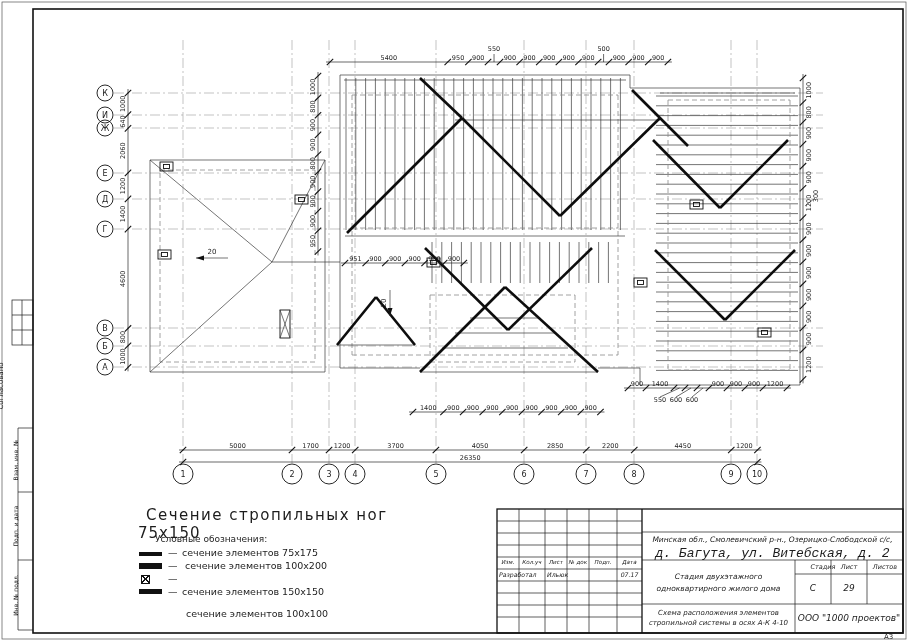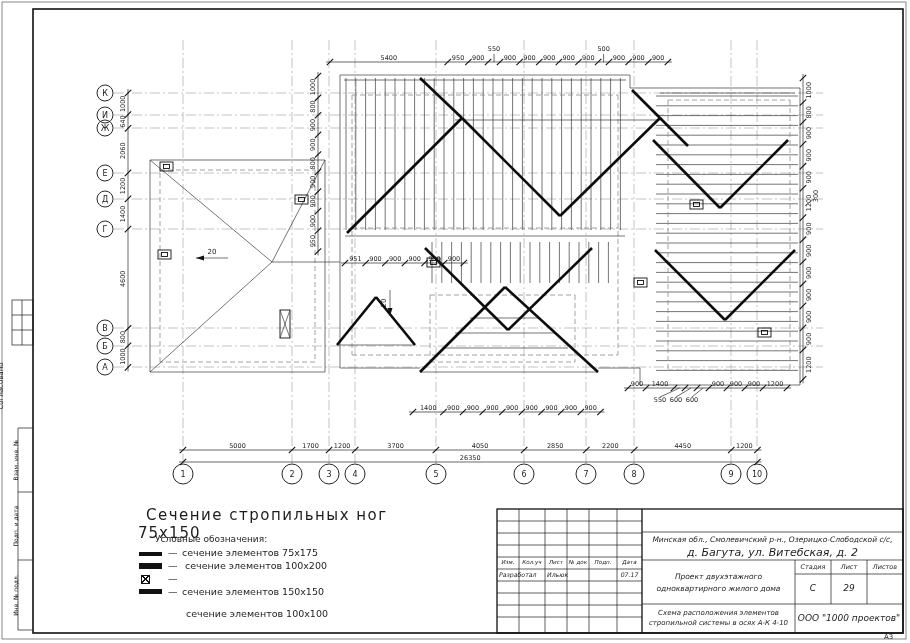--- a/index.html
+++ b/index.html
@@ -488,37 +488,37 @@
   <div class="lsym" style="left:139px;top:589px;width:23px;height:5px;"></div>
   <div class="t" style="left:168px;top:586px;font-size:9.5px;">—</div>
   <div class="t" style="left:182px;top:586px;font-size:9.5px;">сечение элементов 150х150</div>
 
   <div class="rot" style="left:6px;top:417px;width:80px;height:9px;font-size:7px;">Согласовано</div>
   <div class="rot" style="left:20px;top:483px;width:62px;height:8px;font-size:6px;">Взам. инв. №</div>
   <div class="rot" style="left:20px;top:551px;width:66px;height:8px;font-size:6px;">Подп. и дата</div>
   <div class="rot" style="left:20px;top:621px;width:68px;height:8px;font-size:6px;">Инв. № подл.</div>
 
   <div class="t it ctr" style="left:644px;top:535px;width:257px;font-size:7.5px;">Минская обл., Смолевичский р-н., Озерицко-Слободской с/с,</div>
-  <div class="t it ctr" style="left:644px;top:546px;width:257px;font-size:11px;">д. Багута, ул. Витебская, д. 2</div>
+  <div class="t it ctr" style="left:644px;top:546px;width:257px;font-size:13px;font-family:Liberation Mono, monospace;">д. Багута, ул. Витебская, д. 2</div>
 
   <div class="t it ctr" style="left:497px;top:559px;width:22px;font-size:5.6px;">Изм.</div>
   <div class="t it ctr" style="left:519px;top:559px;width:26px;font-size:5.6px;">Кол.уч</div>
   <div class="t it ctr" style="left:545px;top:559px;width:22px;font-size:5.6px;">Лист</div>
   <div class="t it ctr" style="left:567px;top:559px;width:22px;font-size:5.6px;">№ док</div>
   <div class="t it ctr" style="left:589px;top:559px;width:28px;font-size:5.6px;">Подп.</div>
   <div class="t it ctr" style="left:617px;top:559px;width:25px;font-size:5.6px;">Дата</div>
 
   <div class="t it" style="left:499px;top:571px;font-size:6.2px;">Разработал</div>
   <div class="t it" style="left:547px;top:571px;font-size:6.2px;">Ильюк</div>
   <div class="t it ctr" style="left:617px;top:571px;width:25px;font-size:6.2px;">07.17</div>
 
-  <div class="t it ctr" style="left:644px;top:572px;width:149px;font-size:7.5px;">Проект двухэтажного</div>
+  <div class="t it ctr" style="left:644px;top:572px;width:149px;font-size:7.5px;">Стадия двухэтажного</div>
   <div class="t it ctr" style="left:644px;top:584px;width:149px;font-size:7.5px;">одноквартирного жилого дома</div>
 
-  <div class="t it ctr" style="left:795px;top:563px;width:36px;font-size:6.5px;">Стадия</div>
+  <div class="t it ctr" style="left:795px;top:563px;width:56px;font-size:6.5px;">Стадия</div>
   <div class="t it ctr" style="left:831px;top:563px;width:36px;font-size:6.5px;">Лист</div>
   <div class="t it ctr" style="left:867px;top:563px;width:36px;font-size:6.5px;">Листов</div>
   <div class="t it ctr" style="left:795px;top:583px;width:36px;font-size:9px;">С</div>
   <div class="t it ctr" style="left:831px;top:583px;width:36px;font-size:9px;">29</div>
 
   <div class="t it ctr" style="left:644px;top:609px;width:149px;font-size:7px;">Схема расположения элементов</div>
   <div class="t it ctr" style="left:644px;top:619px;width:149px;font-size:7px;">стропильной системы в осях А-К 4-10</div>
   <div class="t it ctr" style="left:795px;top:613px;width:108px;font-size:9px;">ООО "1000 проектов"</div>
 
   <div class="t" style="left:884px;top:633px;font-size:7px;">А3</div>

